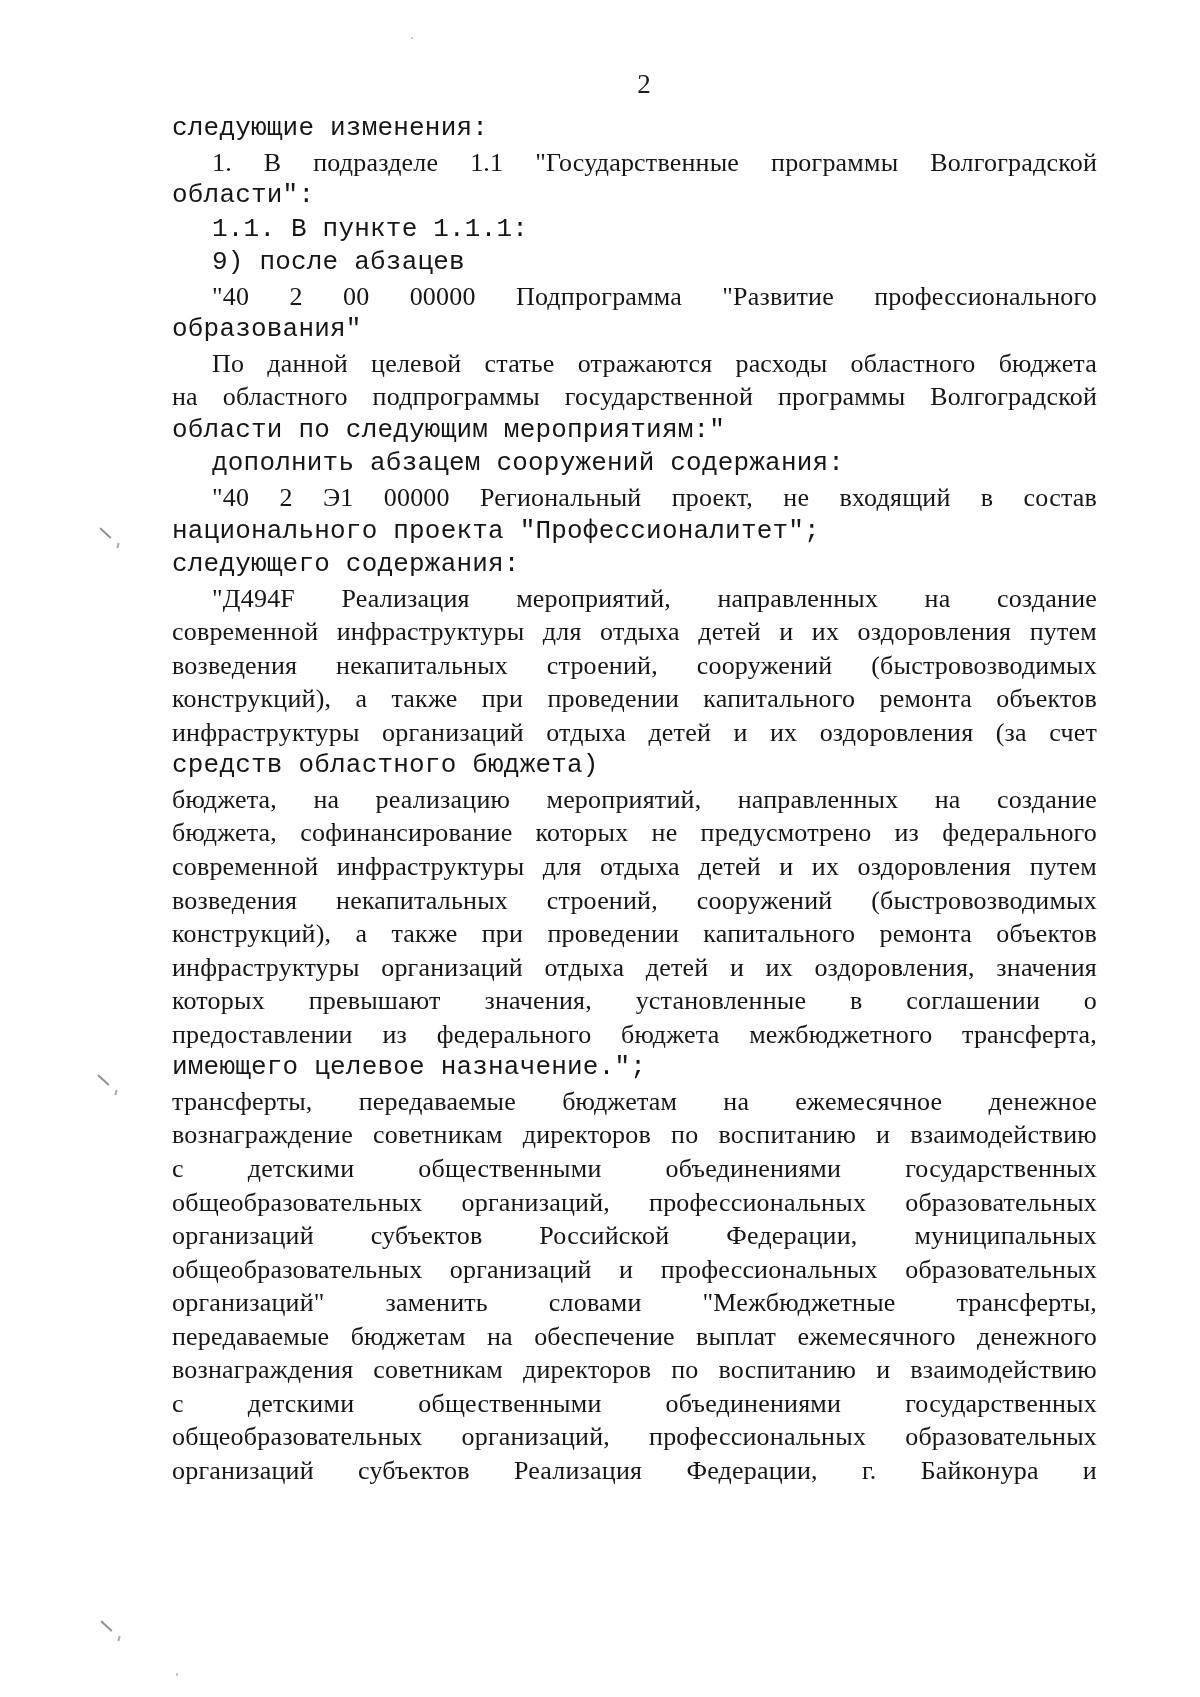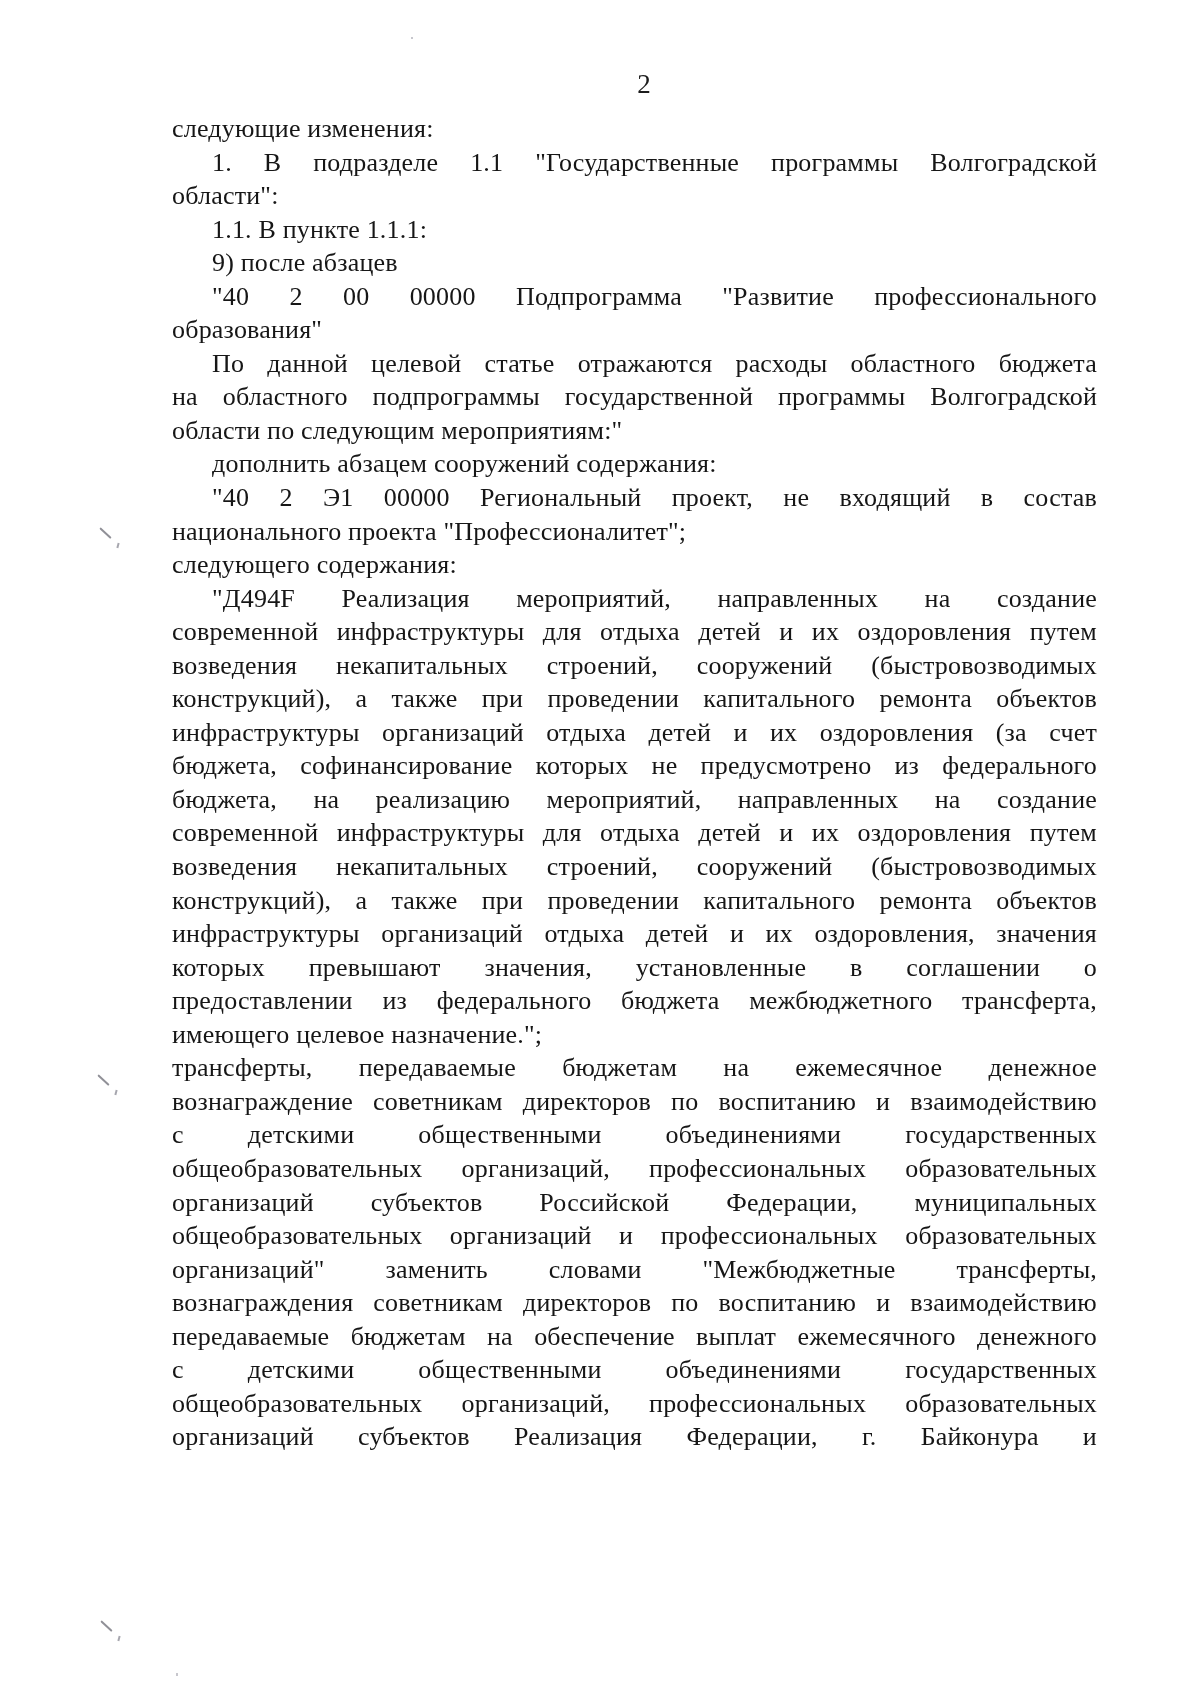--- a/index.html
+++ b/index.html
@@ -35,20 +35,21 @@
     line-height: 33.55px;
     letter-spacing: 0.2px;
   }
   .line {
     text-align: justify;
     text-align-last: justify;
     min-height: 33.55px;
   }
   .line.last {
     text-align-last: left;
+    font-family: Liberation Mono, monospace;
   }
   .line.indent {
     text-indent: 40px;
   }
   
   .pen-mark {
     position: absolute;
     width: 40px;
     height: 36px;
   }
@@ -107,38 +108,39 @@
       <div class="line last">области по следующим мероприятиям:"</div>
       <div class="line indent last">дополнить абзацем сооружений содержания:</div>
       <div class="line indent">"40 2 Э1 00000 Региональный проект, не входящий в состав</div>
       <div class="line last">национального проекта "Профессионалитет";</div>
       <div class="line last">следующего содержания:</div>
       <div class="line indent">"Д494F Реализация мероприятий, направленных на создание</div>
       <div class="line">современной инфраструктуры для отдыха детей и их оздоровления путем</div>
       <div class="line">возведения некапитальных строений, сооружений (быстровозводимых</div>
       <div class="line">конструкций), а также при проведении капитального ремонта объектов</div>
       <div class="line">инфраструктуры организаций отдыха детей и их оздоровления (за счет</div>
+      <div class="line last">средств областного бюджета)</div>
+      <div class="line">бюджета, на реализацию мероприятий, направленных на создание</div>
       <div class="line">бюджета, софинансирование которых не предусмотрено из федерального</div>
-      <div class="line">бюджета, на реализацию мероприятий, направленных на создание</div>
       <div class="line">современной инфраструктуры для отдыха детей и их оздоровления путем</div>
       <div class="line">возведения некапитальных строений, сооружений (быстровозводимых</div>
       <div class="line">конструкций), а также при проведении капитального ремонта объектов</div>
       <div class="line">инфраструктуры организаций отдыха детей и их оздоровления, значения</div>
       <div class="line">которых превышают значения, установленные в соглашении о</div>
       <div class="line">предоставлении из федерального бюджета межбюджетного трансферта,</div>
       <div class="line last">имеющего целевое назначение.";</div>
       <div class="line">трансферты, передаваемые бюджетам на ежемесячное денежное</div>
       <div class="line">вознаграждение советникам директоров по воспитанию и взаимодействию</div>
       <div class="line">с детскими общественными объединениями государственных</div>
       <div class="line">общеобразовательных организаций, профессиональных образовательных</div>
       <div class="line">организаций субъектов Российской Федерации, муниципальных</div>
       <div class="line">общеобразовательных организаций и профессиональных образовательных</div>
       <div class="line">организаций" заменить словами "Межбюджетные трансферты,</div>
+      <div class="line">передаваемые бюджетам на обеспечение выплат ежемесячного денежного</div>
       <div class="line">вознаграждения советникам директоров по воспитанию и взаимодействию</div>
-      <div class="line">передаваемые бюджетам на обеспечение выплат ежемесячного денежного</div>
       <div class="line">с детскими общественными объединениями государственных</div>
       <div class="line">общеобразовательных организаций, профессиональных образовательных</div>
       <div class="line">организаций субъектов Реализация Федерации, г. Байконура и</div>
     </div>
 
   <div class="pen-mark m1">
     <span class="stroke"></span>
     <span class="tick"></span>
   </div>
   <div class="pen-mark m2">

